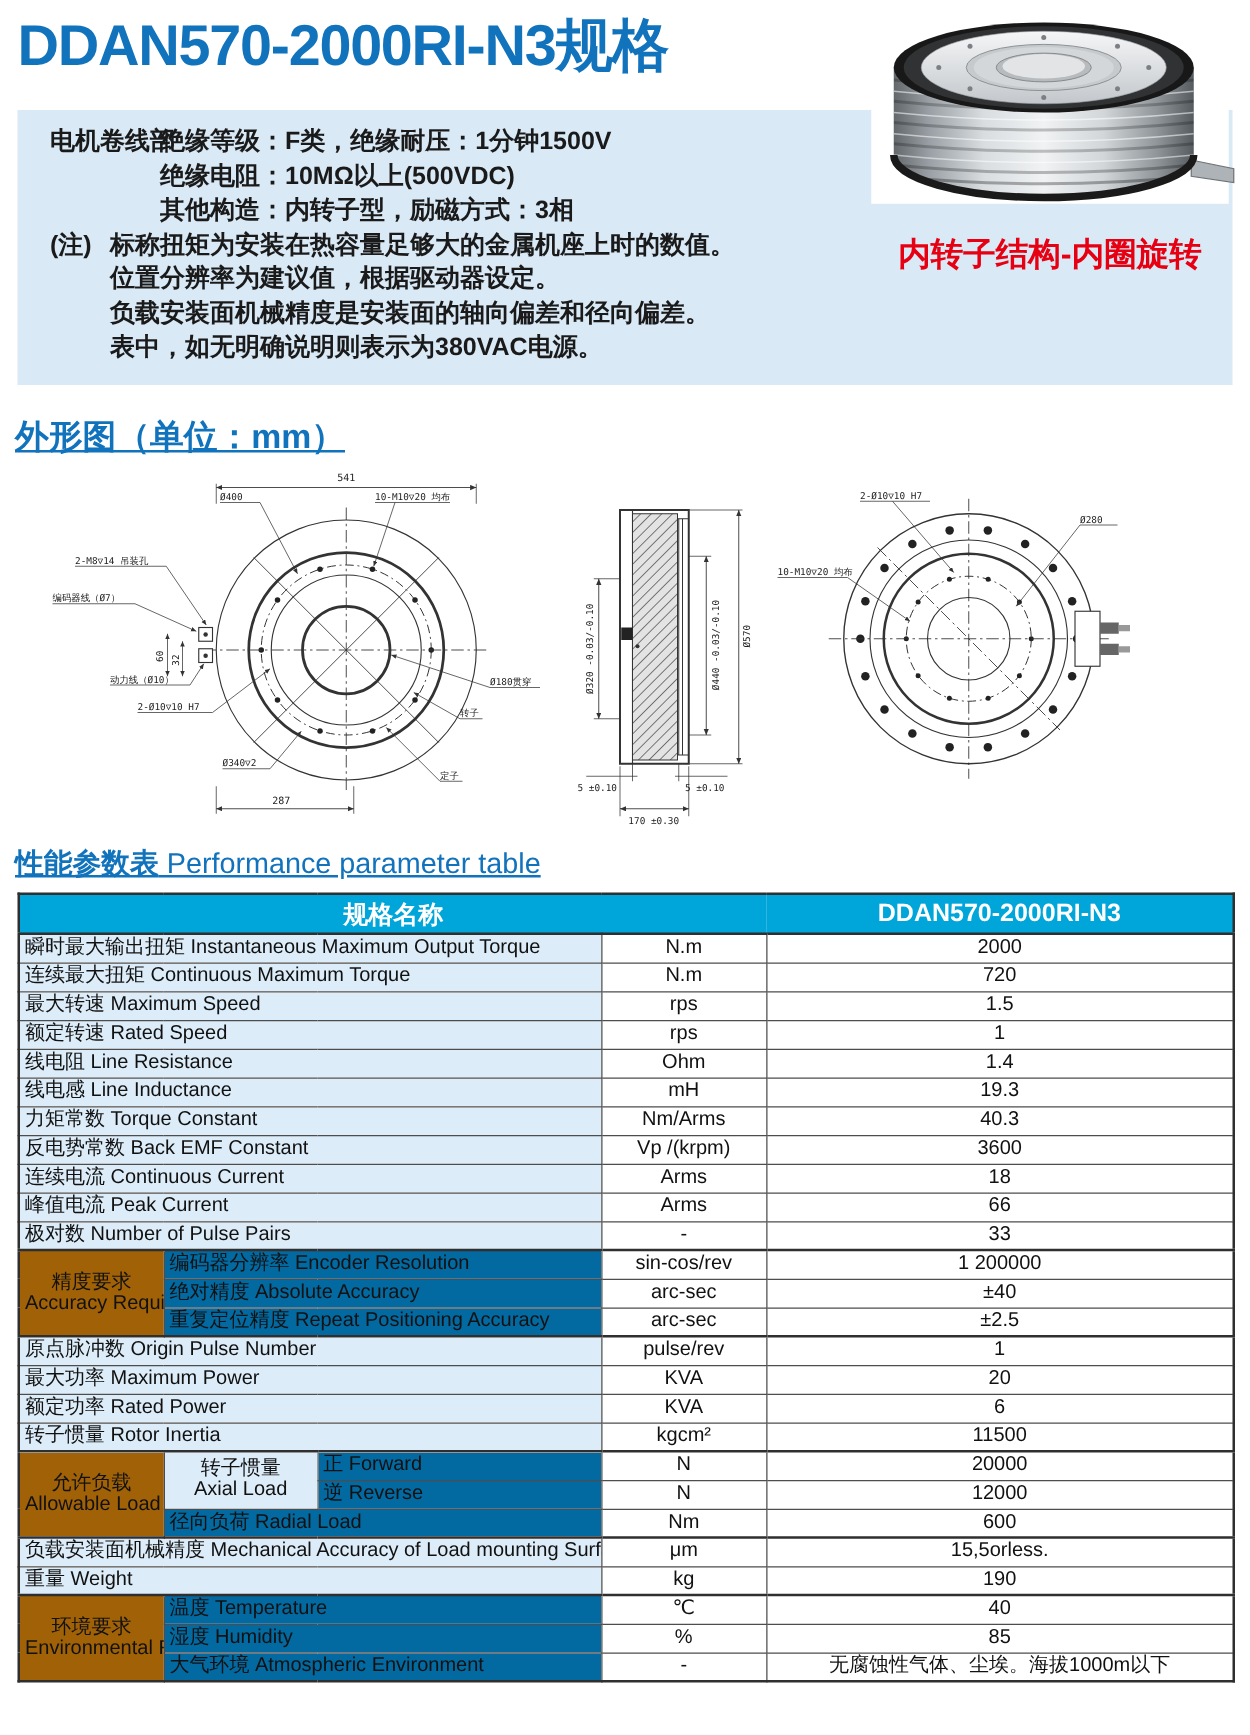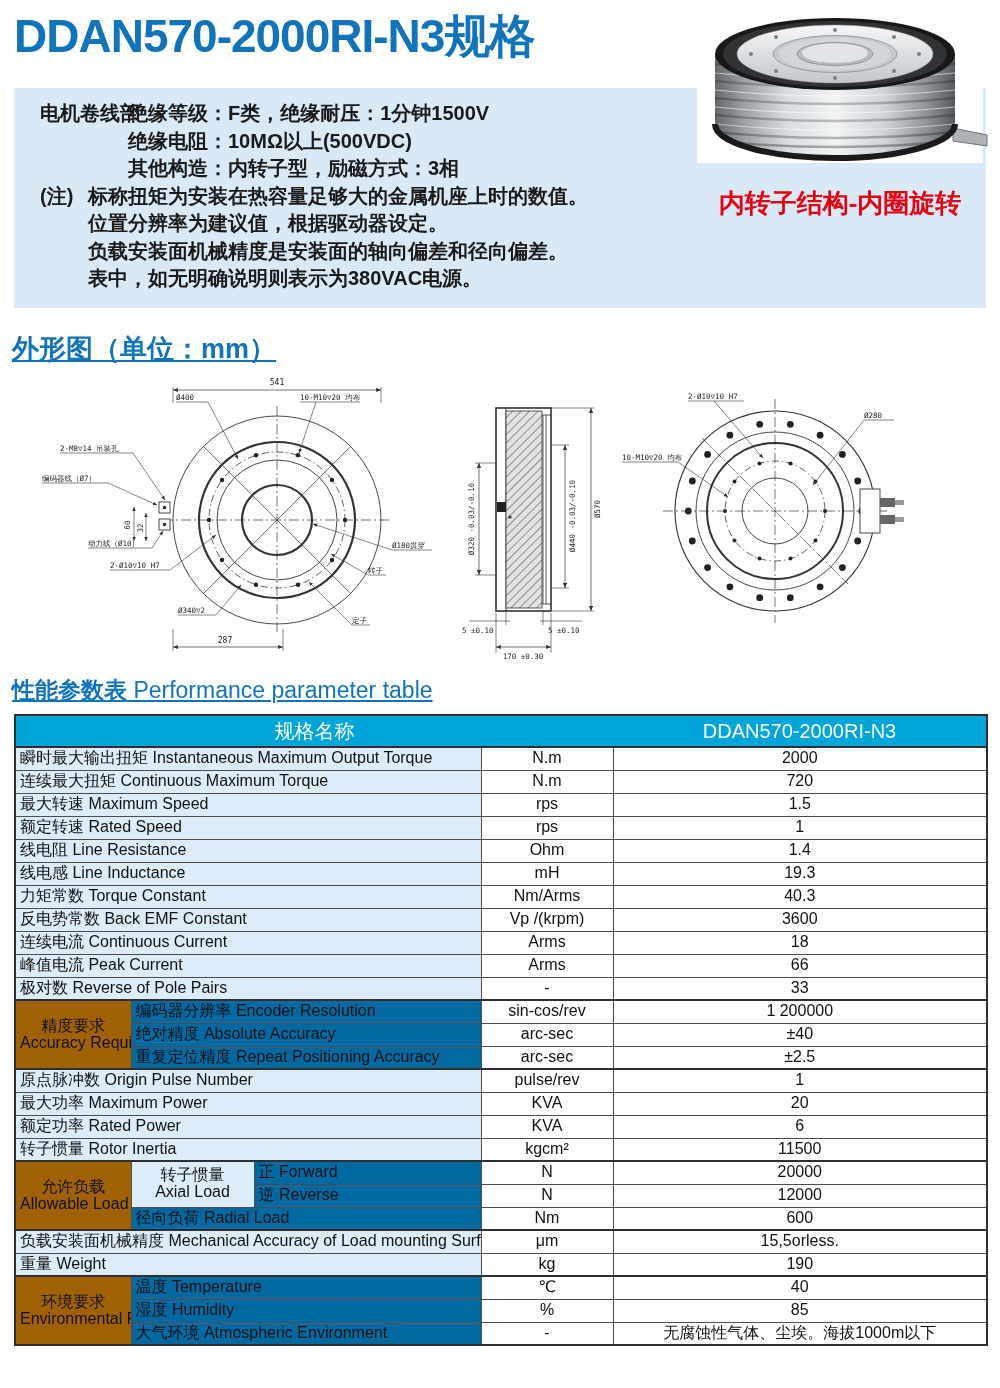--- a/index.html
+++ b/index.html
@@ -31,21 +31,21 @@
   .sec-perf .en { font-weight:400; }
 
   .drawings { position:absolute; left:0; top:363px; width:1000px; height:302px; }
   .drawings text { font-family:"DejaVu Sans Mono","Liberation Mono",monospace; fill:#222; }
   .dtx { font-size:7.5px; }
   .dim { font-size:8px; }
 
   
   table.spec { position:absolute; top:714px; left:14px; width:972px;
                border-collapse:collapse; table-layout:fixed; border:2px solid #2f2f2f; }
-  table.spec th { background:#00a5d9; color:#fff; font-size:20px; font-weight:400;
+  table.spec th { background:#00a5d9; color:#fff; font-size:20px; font-weight:700;
                   height:32px; border-bottom:2px solid #2f2f2f; text-align:center; }
   table.spec td { border:1px solid #4d4d4d; height:23px; font-size:16px; color:#111;
                   padding:0 4px; overflow:hidden; white-space:nowrap; line-height:1.05; }
   td.lbl  { text-align:left; background:#dcecf8; padding-left:10px; }
   td.sub  { text-align:left; background:#0369a1; padding-left:10px; }
   td.grp  { background:#a16207; text-align:center; font-size:15px; white-space:normal; padding:0 2px; }
   td.grp .zh { font-size:16px; }
   td.axial{ background:#dcecf8; text-align:center; white-space:normal; }
   td.unit { text-align:center; background:#fff; }
   td.val  { text-align:center; background:#fff; }
@@ -383,21 +383,21 @@
           <td colspan="3" class="lbl">连续电流 Continuous Current</td>
           <td class="unit">Arms</td>
           <td class="val">18</td>
         </tr>
     <tr>
           <td colspan="3" class="lbl">峰值电流 Peak Current</td>
           <td class="unit">Arms</td>
           <td class="val">66</td>
         </tr>
     <tr>
-          <td colspan="3" class="lbl">极对数 Reverse of Pole Pairs</td>
+          <td colspan="3" class="lbl">极对数 Number of Pulse Pairs</td>
           <td class="unit">-</td>
           <td class="val">33</td>
         </tr>
     <tr class="t2">
       <td rowspan="3" class="grp"><span class="zh">精度要求</span><br><span>Accuracy Requirement</span></td>
       <td colspan="2" class="sub">编码器分辨率 Encoder Resolution</td>
           <td class="unit">sin-cos/rev</td>
           <td class="val">1 200000</td>
         </tr>
     <tr>

